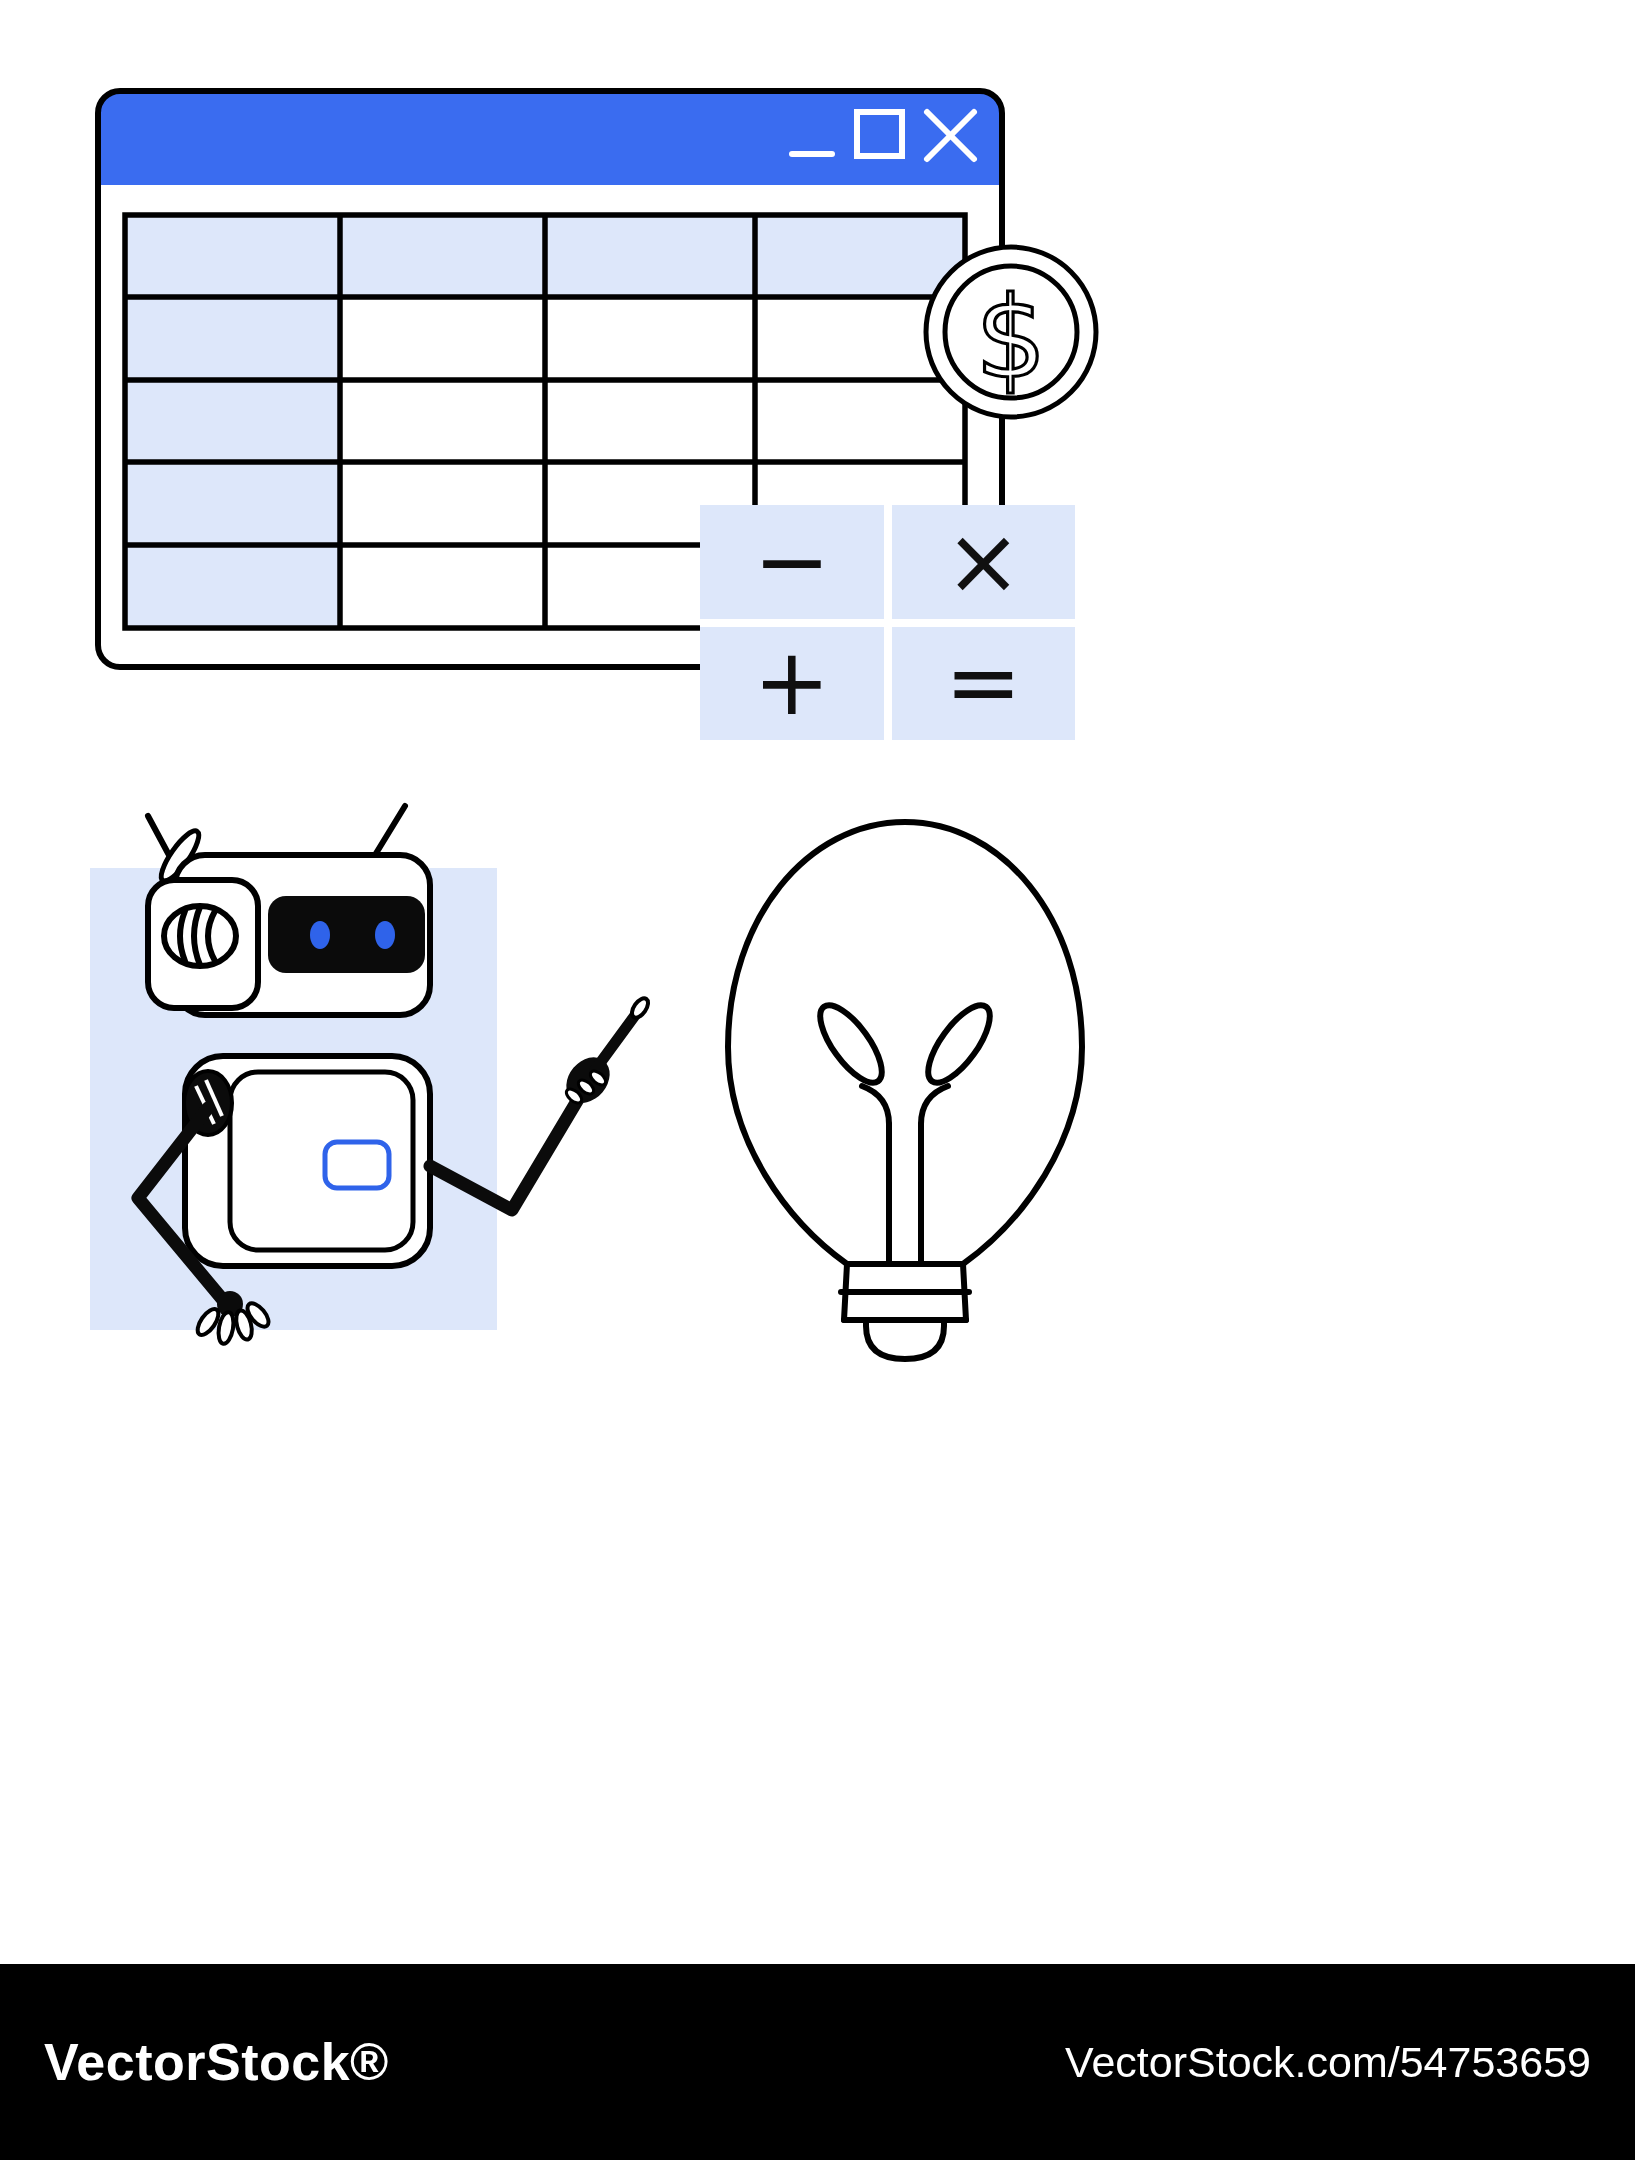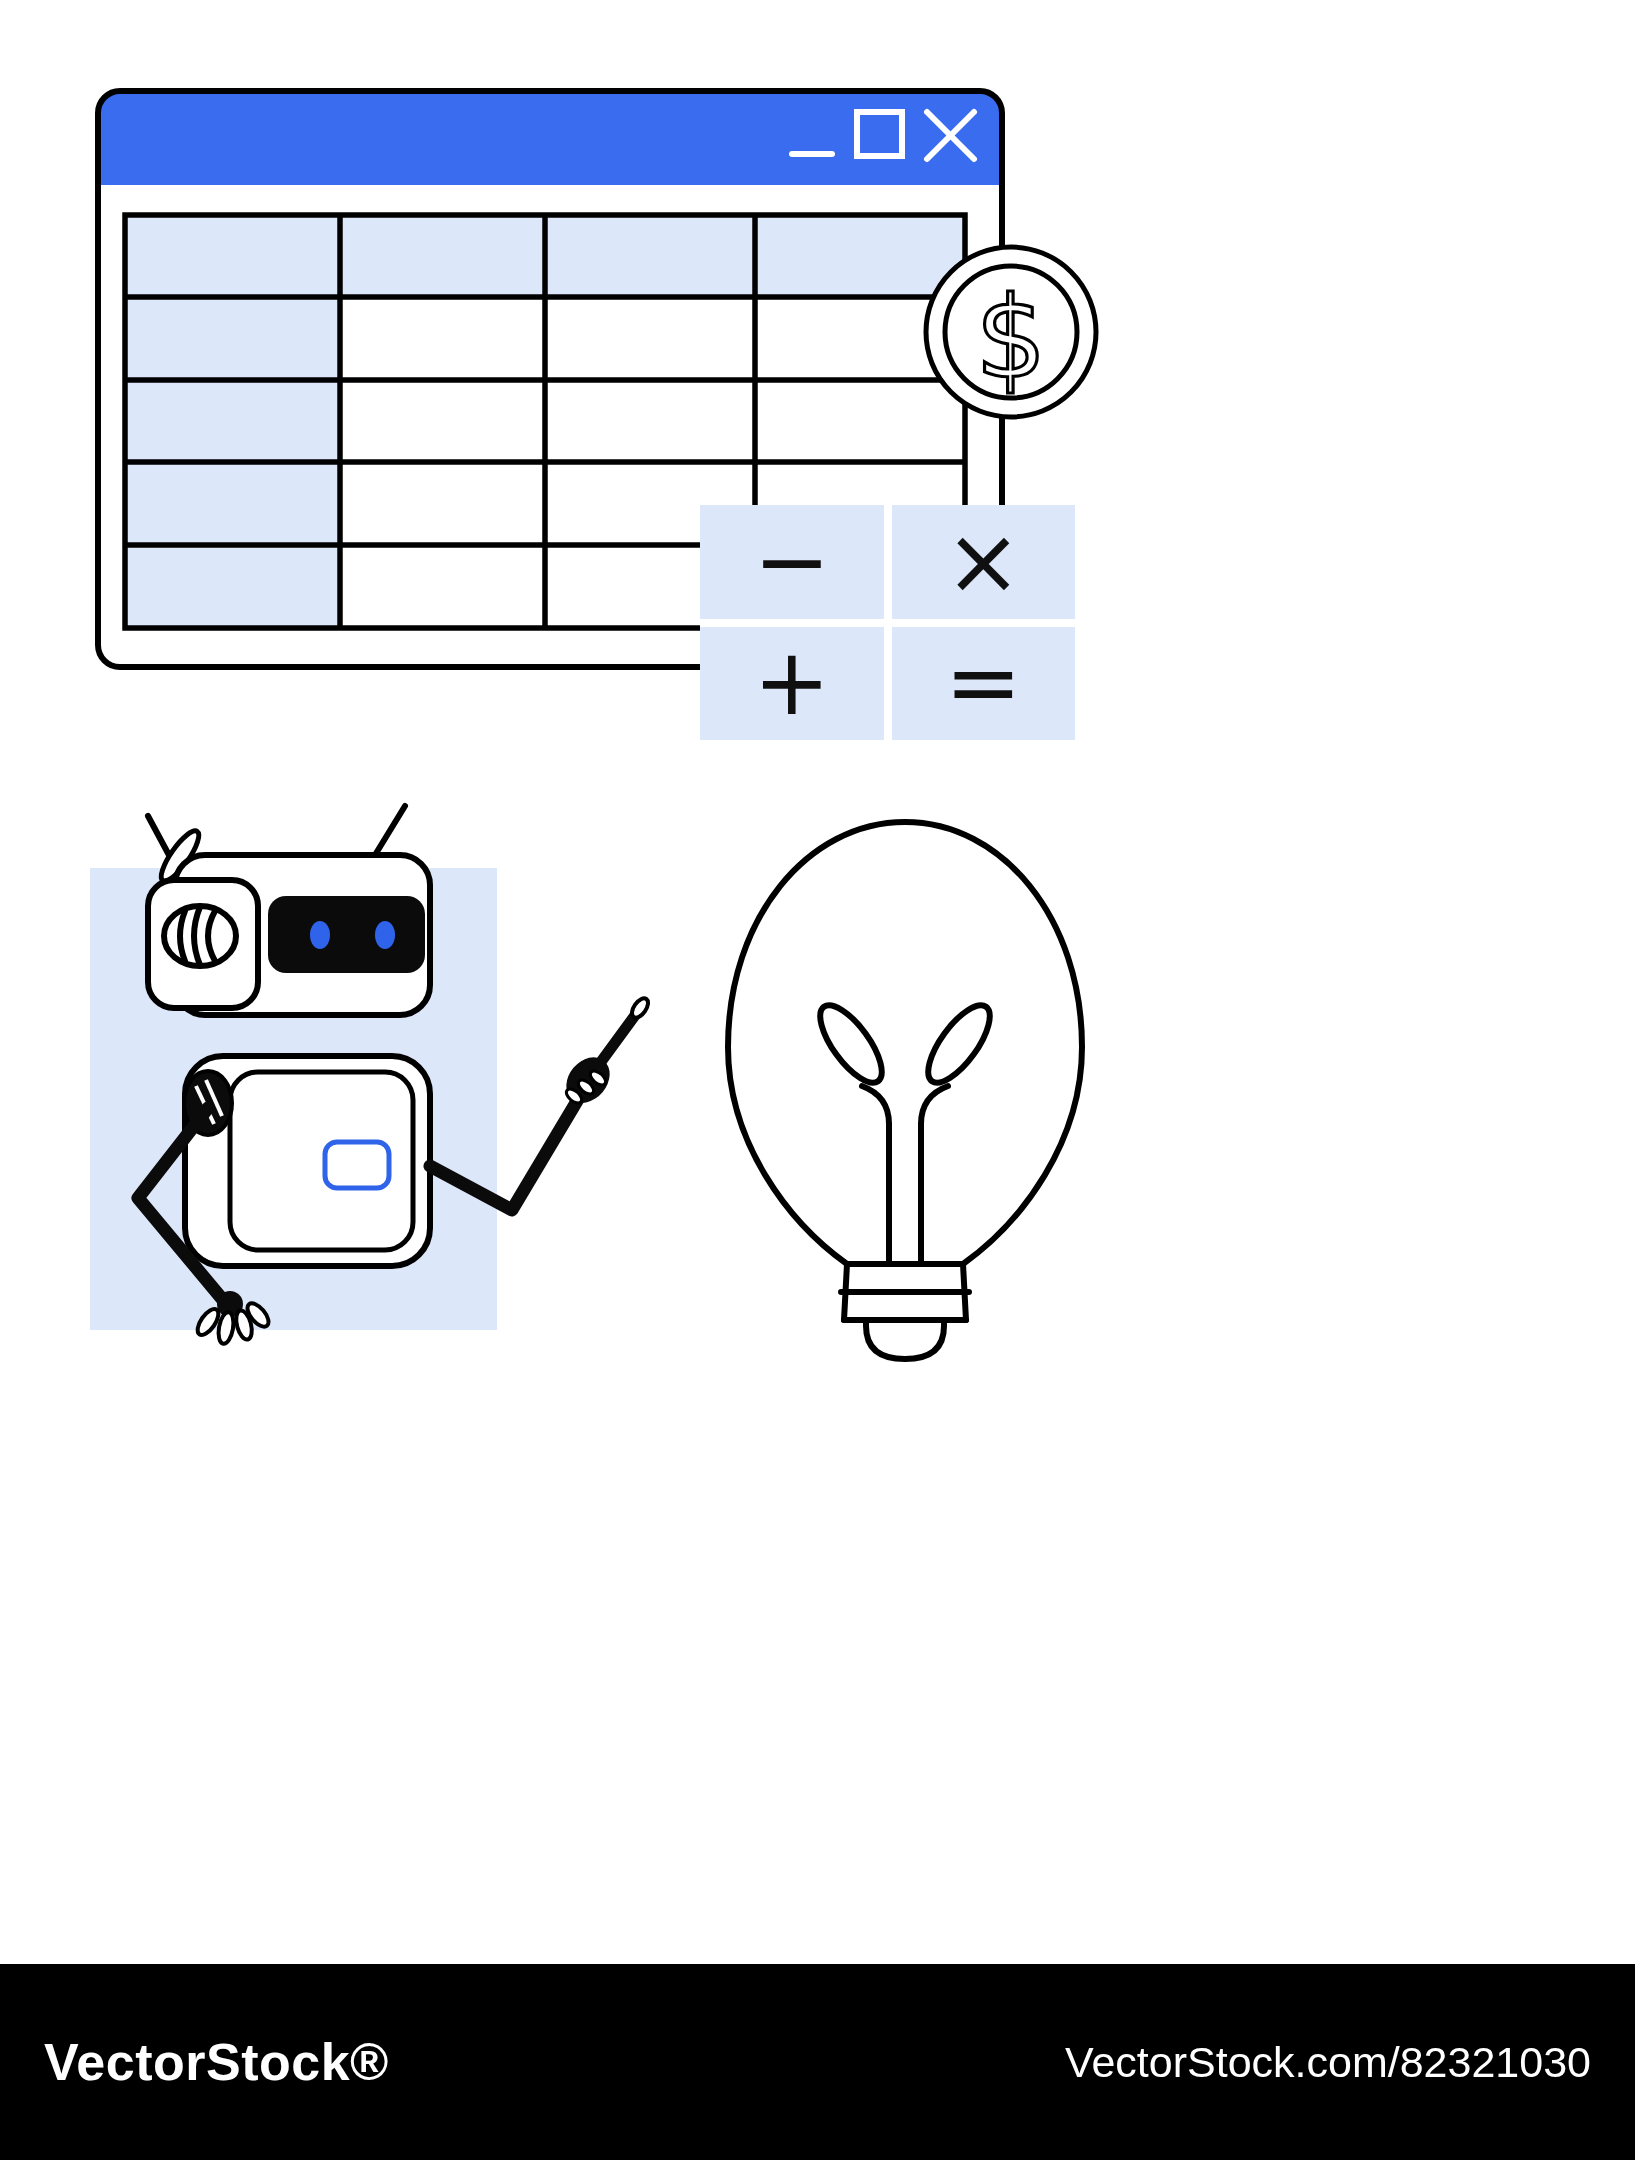--- a/index.html
+++ b/index.html
@@ -173,16 +173,16 @@
       <line x1="133" y1="480" x2="261" y2="480" class="ln"></line>
       <line x1="136" y1="508" x2="258" y2="508" class="ln"></line>
       <line x1="139" y1="452" x2="136" y2="508" class="ln"></line>
       <line x1="255" y1="452" x2="258" y2="508" class="ln"></line>
       <path d="M 158 508 L 158 514 Q 158 547 197 547 Q 236 547 236 514 L 236 508 Z" class="fw" stroke="#000" stroke-width="6"></path>
     </g>
   </svg>
 
   <div class="footer">
     <span class="brand">VectorStock®</span>
-    <span class="credit">VectorStock.com/82321030</span>
+    <span class="credit">VectorStock.com/54753659</span>
   </div>
 
 </div>
 
 </body></html>

